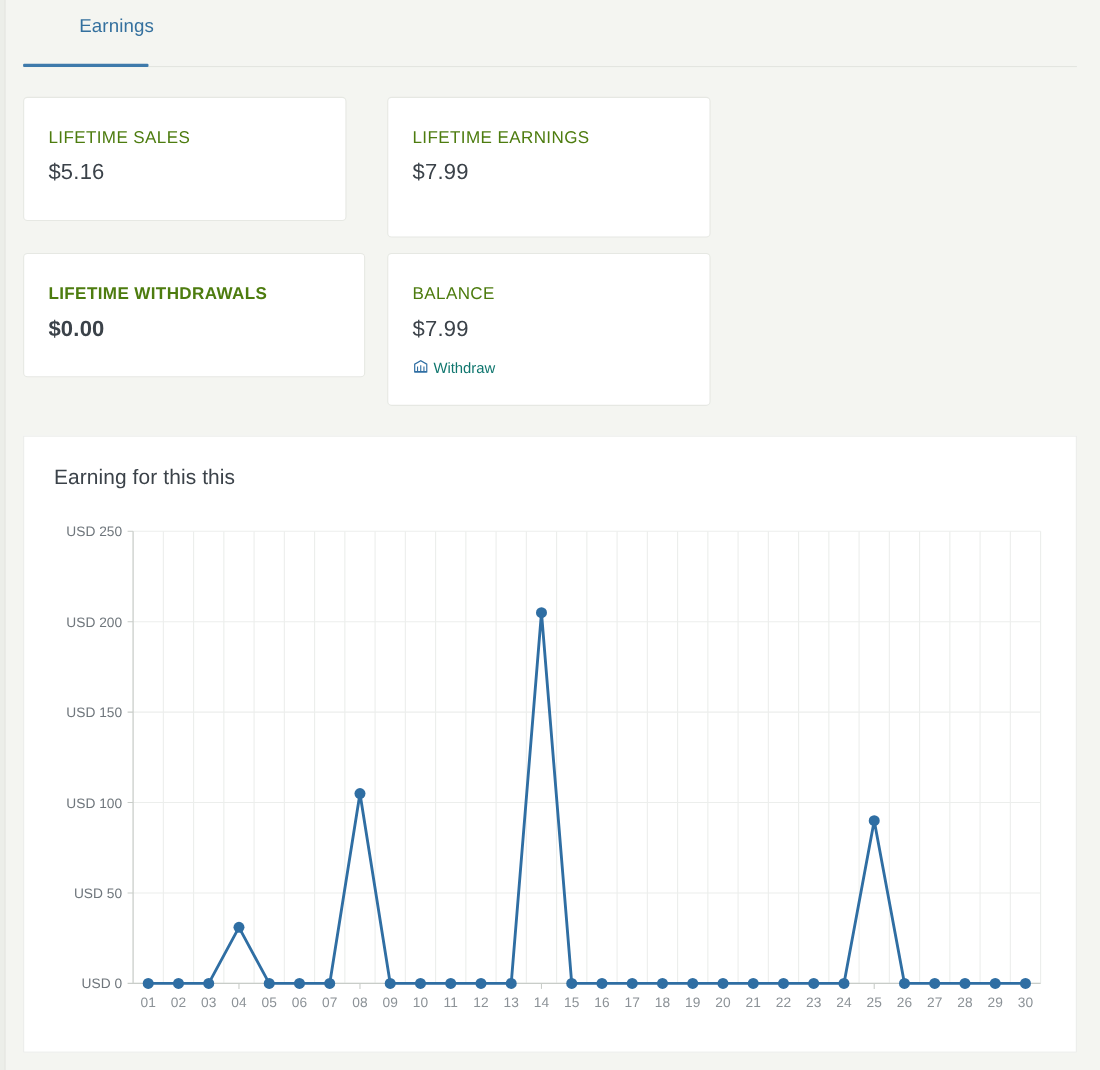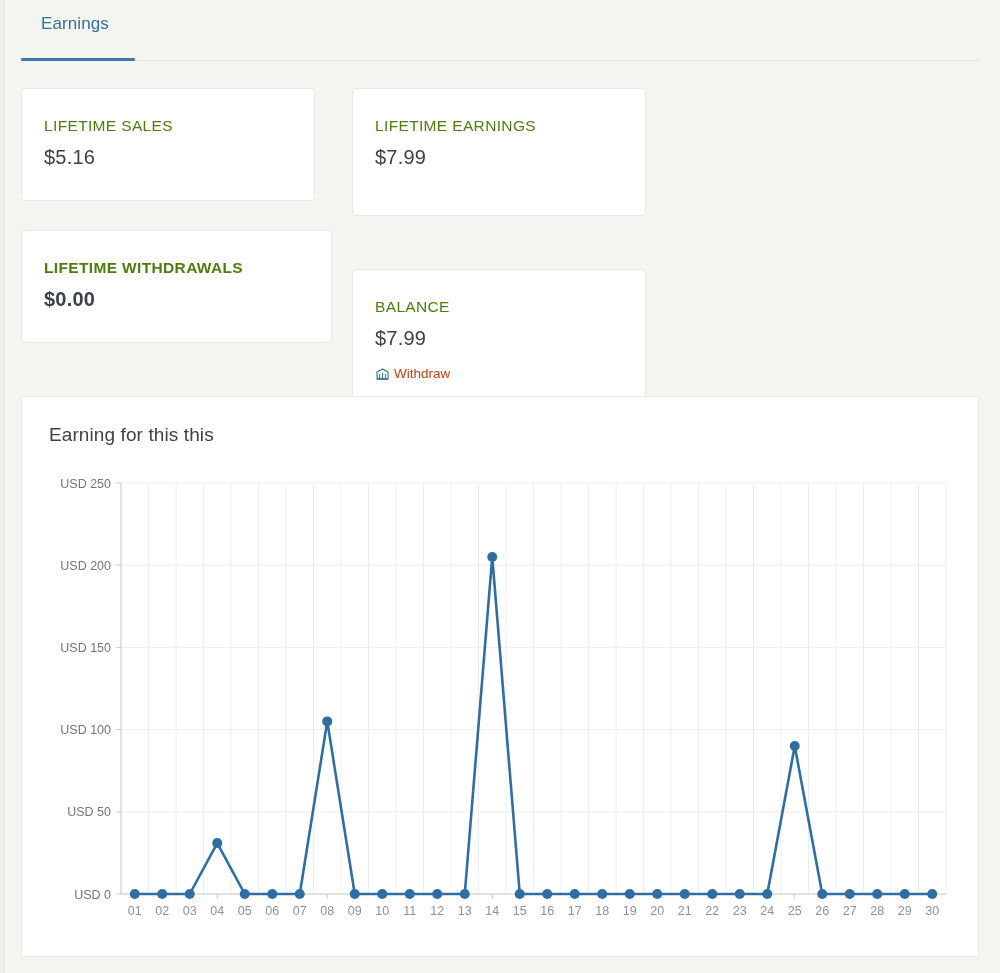--- a/index.html
+++ b/index.html
@@ -50,20 +50,21 @@
     position: absolute;
     top: 14px;
     font-size: 17px;
     color: #34709e;
     padding: 0 0 16px 0;
     cursor: pointer;
     letter-spacing: 0.1px;
     background: transparent;
     border: none;
     font-family: "Liberation Sans", sans-serif;
+    margin-left: 31px;
   }
   .tab-earnings { left: 20px; }
   .tab-report { left: 141px; }
   .tab-underline {
     position: absolute;
     left: 21px;
     top: 58px;
     width: 114px;
     height: 3px;
     background: #3e7aab;
@@ -94,41 +95,41 @@
     font-size: 20px;
     color: #3b4249;
     letter-spacing: 0.2px;
     white-space: nowrap;
   }
   .card-action {
     position: absolute;
     left: 23px;
     top: 96px;
     font-size: 13.5px;
-    color: #c2410c;
+    color: #0f766e;
     text-decoration: none;
     display: flex;
-    align-items: center;
+    align-items: flex-start;
     gap: 5px;
     cursor: pointer;
     white-space: nowrap;
   }
   .withdraw-icon {
     display: inline-block;
     width: 13px;
     height: 12px;
     position: relative;
     top: 0px;
   }
 
   #card-sales      { left: 21px;  top: 88px;  width: 294px; height: 113px; }
   #card-earnings   { left: 352px; top: 88px;  width: 294px; height: 128px; }
   #card-commission { left: 683px; top: 88px;  width: 295px; height: 113px; }
   #card-withdrawals{ left: 21px;  top: 230px; width: 311px; height: 113px; font-weight: bold; }
-  #card-balance    { left: 352px; top: 230px; width: 294px; height: 139px; margin-top: 39px; }
+  #card-balance    { left: 352px; top: 230px; width: 294px; height: 139px; }
 
   
   .chart-panel {
     position: absolute;
     left: 21px;
     top: 396px;
     width: 958px;
     height: 561px;
     background: #ffffff;
     border: 1px solid #ecedea;

